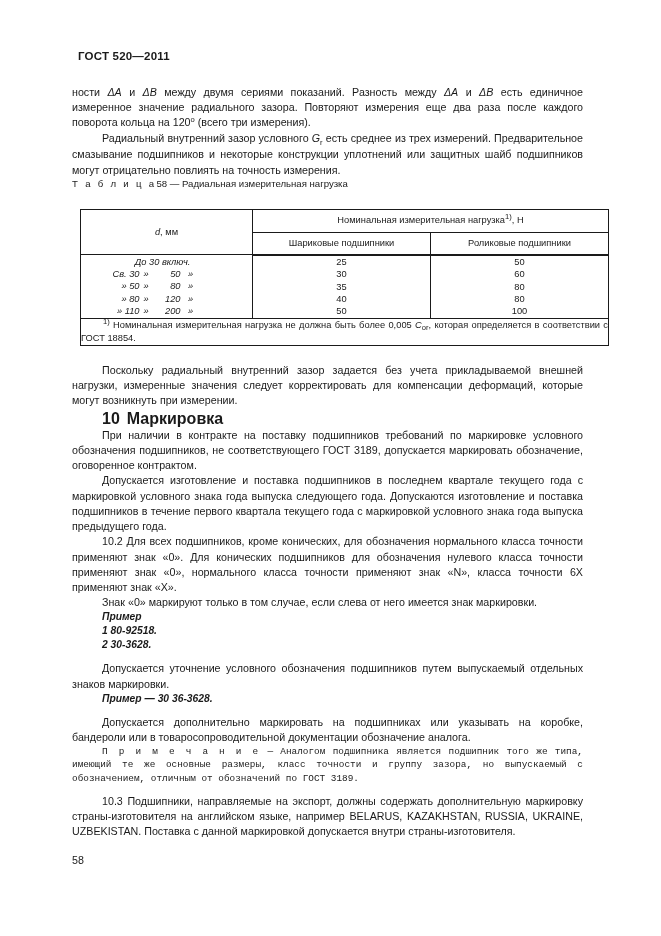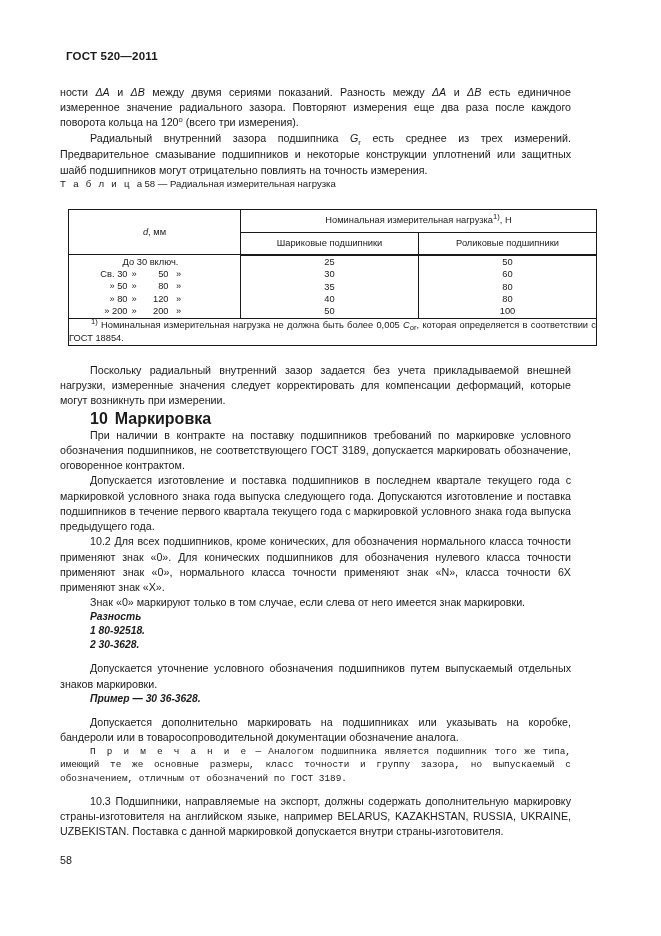--- a/index.html
+++ b/index.html
@@ -10,21 +10,21 @@
   body {
     width: 661px;
     height: 936px;
     position: relative;
     font-family: "Liberation Sans", sans-serif;
     color: #1a1a1a;
     overflow: hidden;
   }
   .page {
     position: absolute;
-    left: 0; top: 0;
+    left: 12px; top: 0;
     width: 627px;
     height: 936px;
     box-sizing: border-box;
     padding: 50px 56px 0 60px;
   }
 
   
   .doc-header {
     font-size: 11.5px;
     font-weight: bold;
@@ -111,21 +111,21 @@
     display: grid;
     grid-template-columns: 34px 11px 30px 18px;
     text-align: right;
     white-space: nowrap;
   }
   .range-list .r.first {
     display: block;
     text-align: center;
     padding-right: 6px;
   }
-  .range-list .r span { padding-right: 2px; }
+  .range-list .r span { padding-right: 2px; font-style: italic; }
   .range-list .r .gl { text-align: center; }
 
   .val-col {
     text-align: center;
     padding: 5px 0 5px 0;
     line-height: 12.4px;
     font-size: 9.3px;
   }
   .val-col div { display: block; }
 
@@ -183,21 +183,21 @@
 </style>
 </head>
 <body>
 
 <div class="page">
 
   <div class="doc-header">ГОСТ 520—2011</div>
 
   <p class="para"><span>ности </span><i class="var">ΔA</i><span> и </span><i class="var">ΔB</i><span> между двумя сериями показаний. Разность между </span><i class="var">ΔA</i><span> и </span><i class="var">ΔB</i><span> есть единичное измеренное значение радиального зазора. Повторяют измерения еще два раза после каждого поворота кольца на 120</span><sup class="sp">о</sup><span> (всего три измерения).</span></p>
 
-  <p class="para indent"><span>Радиальный внутренний зазора подшипника </span><i class="var">G</i><sub class="sb">r</sub><span> есть среднее из трех измерений. Предварительное смазывание подшипников и некоторые конструкции уплотнений или защитных шайб подшипников могут отрицательно повлиять на точность измерения.</span></p>
+  <p class="para indent"><span>Радиальный внутренний зазор условного </span><i class="var">G</i><sub class="sb">r</sub><span> есть среднее из трех измерений. Предварительное смазывание подшипников и некоторые конструкции уплотнений или защитных шайб подшипников могут отрицательно повлиять на точность измерения.</span></p>
 
   <div class="table-caption gap-l"><span class="spaced">Т а б л и ц а</span><span>58</span>&nbsp;<span>—</span>&nbsp;<span>Радиальная измерительная нагрузка</span></div>
 
   <table class="gost">
     <colgroup>
       <col class="col-d">
         <col class="col-ball">
         <col class="col-roll">
     </colgroup>
     <thead>
@@ -227,21 +227,21 @@
                 <span>80</span>
                 <span class="gl">»</span>
               </span>
             <span class="r">
                 <span>»    80</span>
                 <span class="gl">»</span>
                 <span>120</span>
                 <span class="gl">»</span>
               </span>
             <span class="r">
-                <span>»  200</span>
+                <span>»  110</span>
                 <span class="gl">»</span>
                 <span>200</span>
                 <span class="gl">»</span>
               </span>
           </span>
         </td>
         <td class="val-col">
           <div>25</div>
           <div>30</div>
           <div>35</div>
@@ -266,21 +266,21 @@
 
   <p class="para indent gap-l">Поскольку радиальный внутренний зазор задается без учета прикладываемой внешней нагрузки, измеренные значения следует корректировать для компенсации деформаций, которые могут возникнуть при измерении.</p>
 
   <h2 class="section-head gap-l"><span class="num">10</span><span>Маркировка</span></h2>
 
   <p class="para indent">При наличии в контракте на поставку подшипников требований по маркировке условного обозначения подшипников, не соответствующего ГОСТ 3189, допускается маркировать обозначение, оговоренное контрактом.</p>
   <p class="para indent">Допускается изготовление и поставка подшипников в последнем квартале текущего года с маркировкой условного знака года выпуска следующего года. Допускаются изготовление и поставка подшипников в течение первого квартала текущего года с маркировкой условного знака года выпуска предыдущего года.</p>
   <p class="para indent">10.2 Для всех подшипников, кроме конических, для обозначения нормального класса точности применяют знак «0». Для конических подшипников для обозначения нулевого класса точности применяют знак «0», нормального класса точности применяют знак «N», класса точности 6Х применяют знак «Х».</p>
   <p class="para indent">Знак «0» маркируют только в том случае, если слева от него имеется знак маркировки.</p>
 
-  <div class="examples gap-s">Разность</div>
+  <div class="examples gap-s">Пример</div>
   <div class="example-line">1 80-92518.</div>
   <div class="example-line">2 30-3628.</div>
 
   <p class="para indent gap-s">Допускается уточнение условного обозначения подшипников путем выпускаемый отдельных знаков маркировки.</p>
 
   <div class="example-line gap-s">Пример — 30 36-3628.</div>
 
   <p class="para indent gap-s">Допускается дополнительно маркировать на подшипниках или указывать на коробке, бандероли или в товаросопроводительной документации обозначение аналога.</p>
 
   <p class="note gap-s"><span class="note-label">П р и м е ч а н и е</span><span> — </span><span>Аналогом подшипника является подшипник того же типа, имеющий те же основные размеры, класс точности и группу зазора, но выпускаемый с обозначением, отличным от обозначений по ГОСТ 3189.</span></p>

